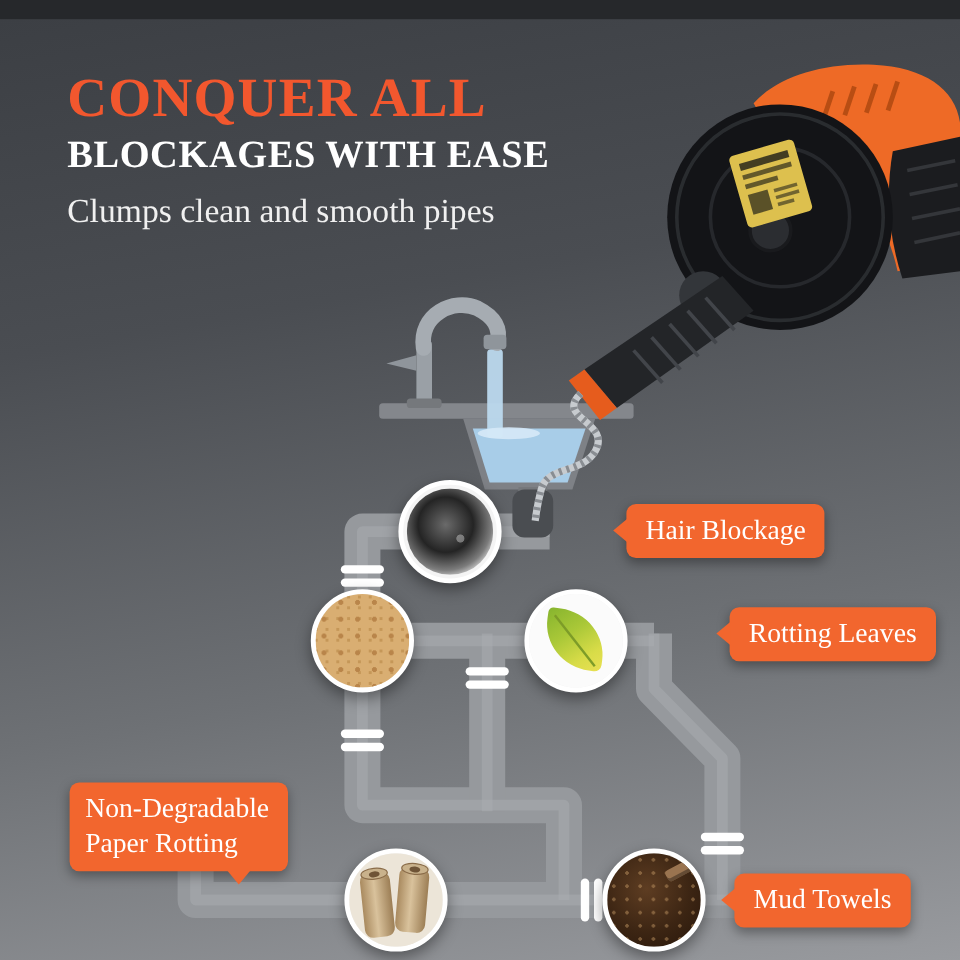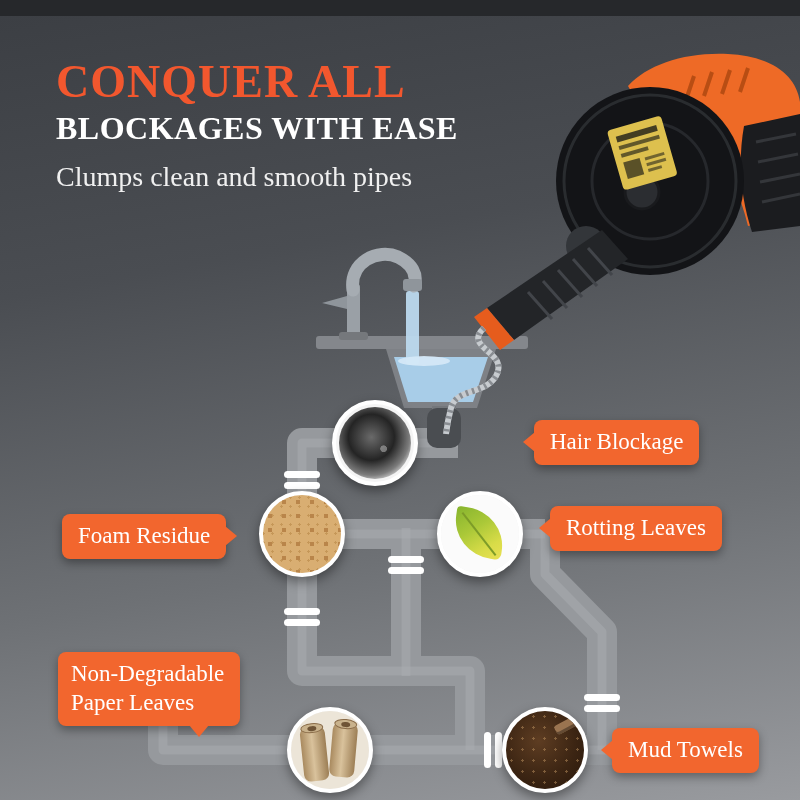--- a/index.html
+++ b/index.html
@@ -208,34 +208,31 @@
       <div class="paper-roll roll-2"></div>
     </div>
   </div>
 
   <div class="blockage" style="left:502px; top:691px;">
     <div class="mud-tex">
       <div class="mud-stick"></div>
     </div>
   </div>
 
-  <div class="callout pointer-left" style="left:534px; top:404px;">
+  <div class="callout pointer-left" style="left:522px; top:404px;">
     <span>Hair Blockage</span>
   </div>
 
-  <div class="callout pointer-right" style="left:62px; top:498px;">
-    <span>Foam Residue</span>
-  </div>
-
-  <div class="callout pointer-left" style="left:550px; top:490px;">
+
+  <div class="callout pointer-left" style="left:608px; top:490px;">
     <span>Rotting Leaves</span>
   </div>
 
   <div class="callout pointer-down" style="left:58px; top:636px;padding-left:13px;">
     <span class="line">Non-Degradable</span>
-    <span class="line">Paper Leaves</span>
+    <span class="line">Paper Rotting</span>
   </div>
 
   <div class="callout pointer-left" style="left:612px; top:712px;">
     <span>Mud Towels</span>
   </div>
 
 </div>
 
 </body></html>

